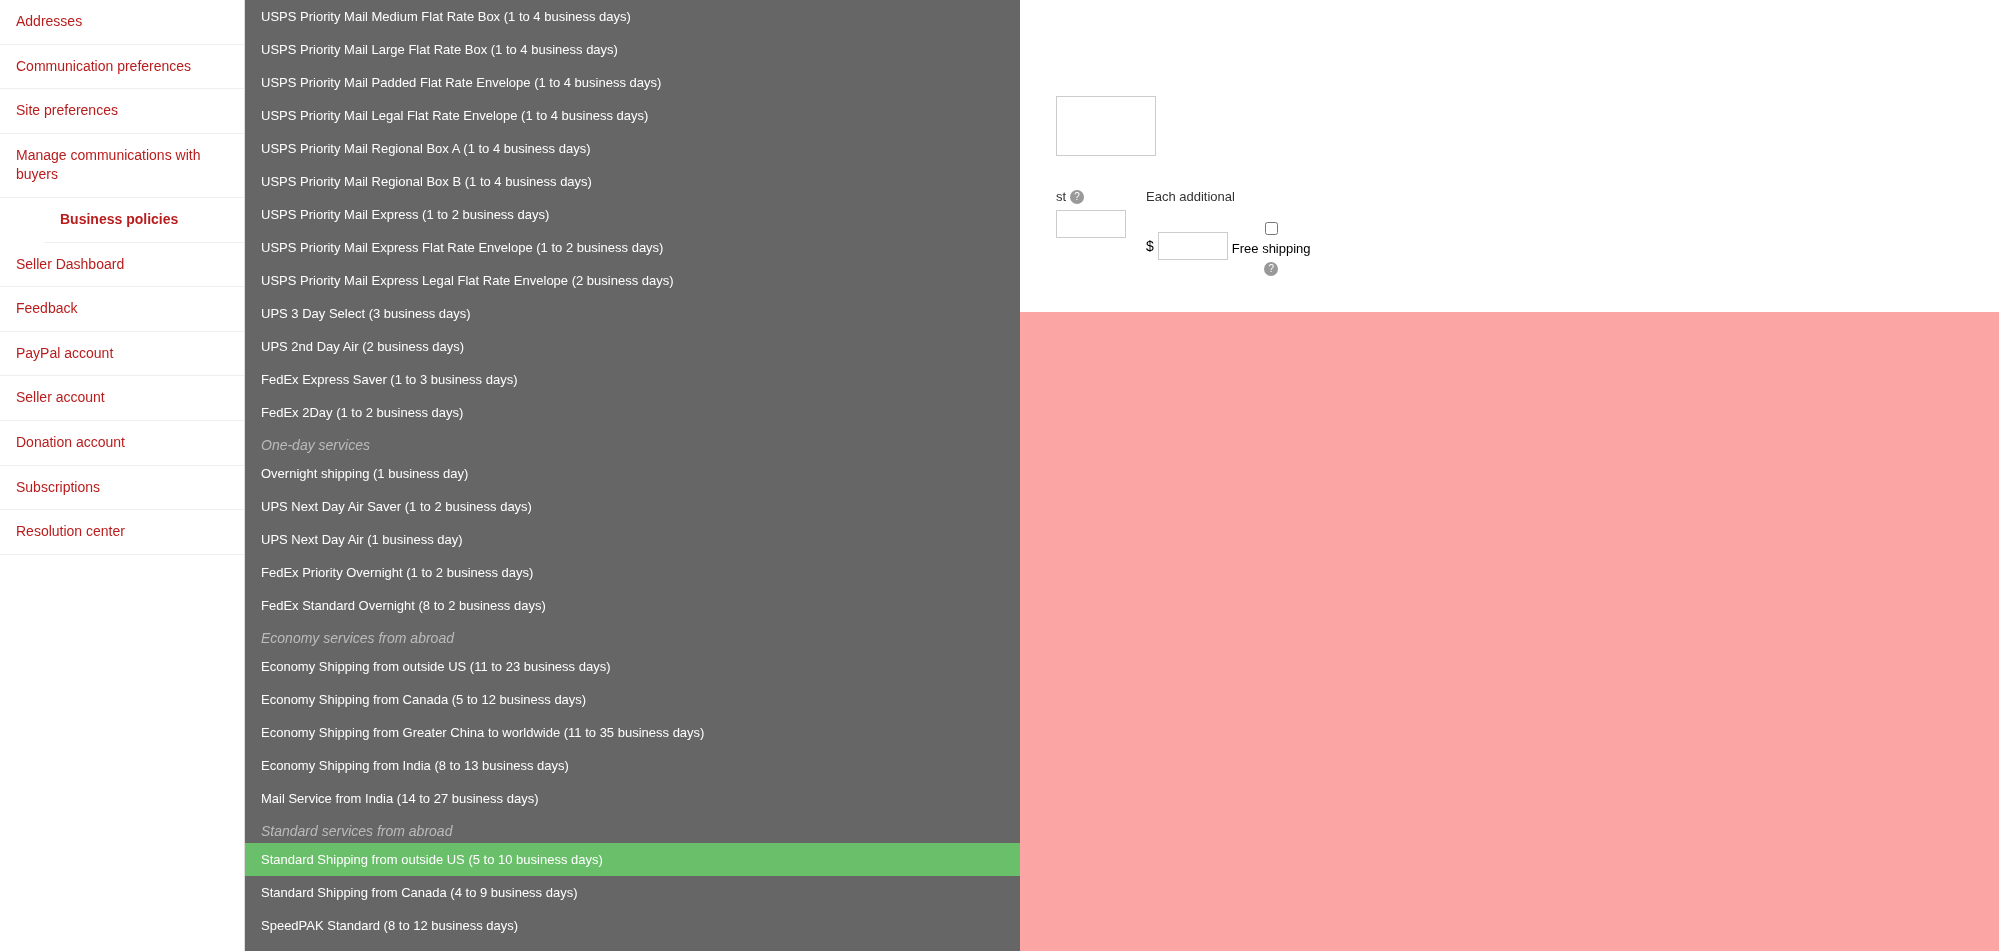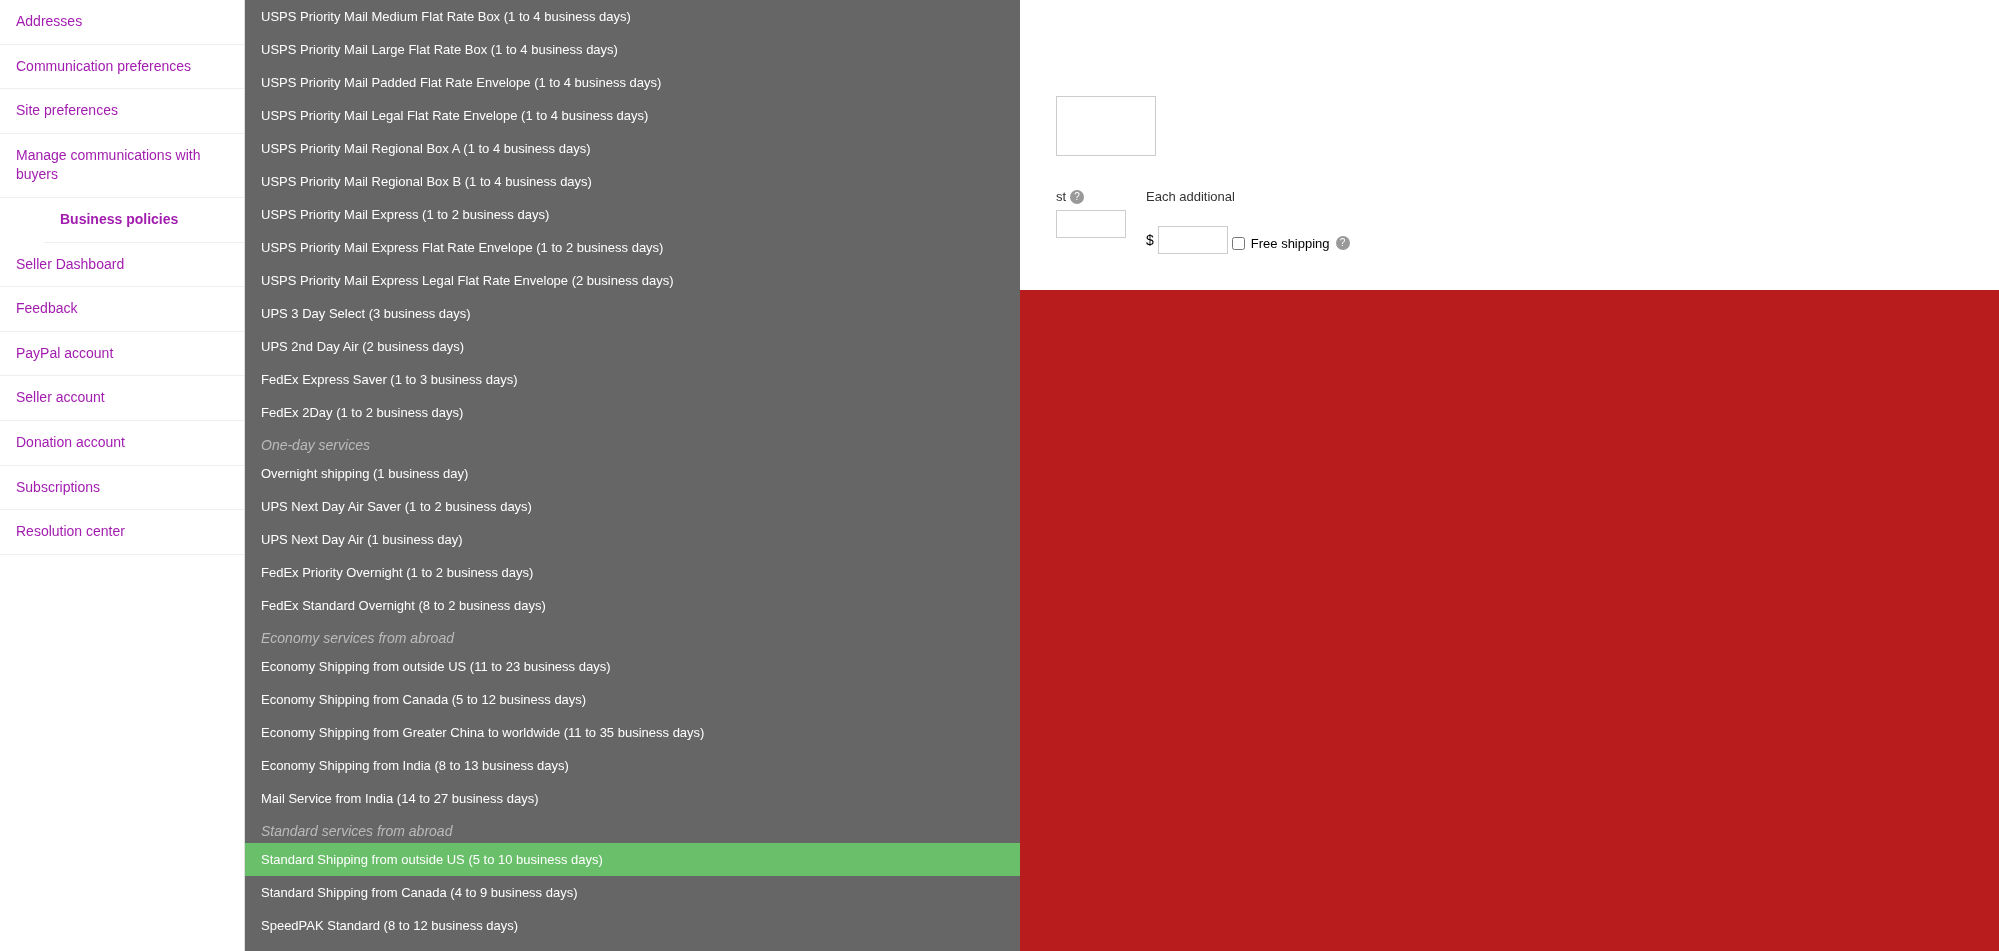--- a/index.html
+++ b/index.html
@@ -18,34 +18,34 @@
       width: 245px;
       background: #fff;
       border-right: 1px solid #ddd;
       padding: 0;
       flex-shrink: 0;
     }
     .sidebar-item {
       padding: 12px 16px;
       border-bottom: 1px solid #eee;
       cursor: pointer;
-      color: #a21caf;
+      color: #b91c1c;
       font-size: 14px;
       line-height: 1.4;
     }
     .sidebar-item.bold {
       font-weight: bold;
       margin-left: 44px;
     }
 
     
     .main-content {
       flex: 1;
       position: relative;
-      background: #b91c1c;
+      background: #fca5a5;
     }
 
     
     .dropdown-overlay {
       position: absolute;
       top: 0;
       left: 0;
       width: 775px;
       background: #666;
       z-index: 100;
@@ -113,34 +113,35 @@
       text-align: center;
       line-height: 14px;
       cursor: pointer;
     }
     .free-shipping-row {
       display: flex;
       align-items: center;
       gap: 6px;
       margin-top: 6px;
       font-size: 13px;
+      flex-direction: column;
     }
     .text-input-area {
       border: 1px solid #ccc;
       width: 100px;
       height: 60px;
       padding: 4px;
       font-size: 13px;
       resize: none;
     }
 
     .each-additional-section {
       display: flex;
       flex-direction: column;
-      gap: 16px;
+      gap: 6px;
       justify-content: space-between;
     }
     .dollar-input-row {
       display: flex;
       align-items: center;
       gap: 4px;
     }
   </style>
 </head>
 <body>

